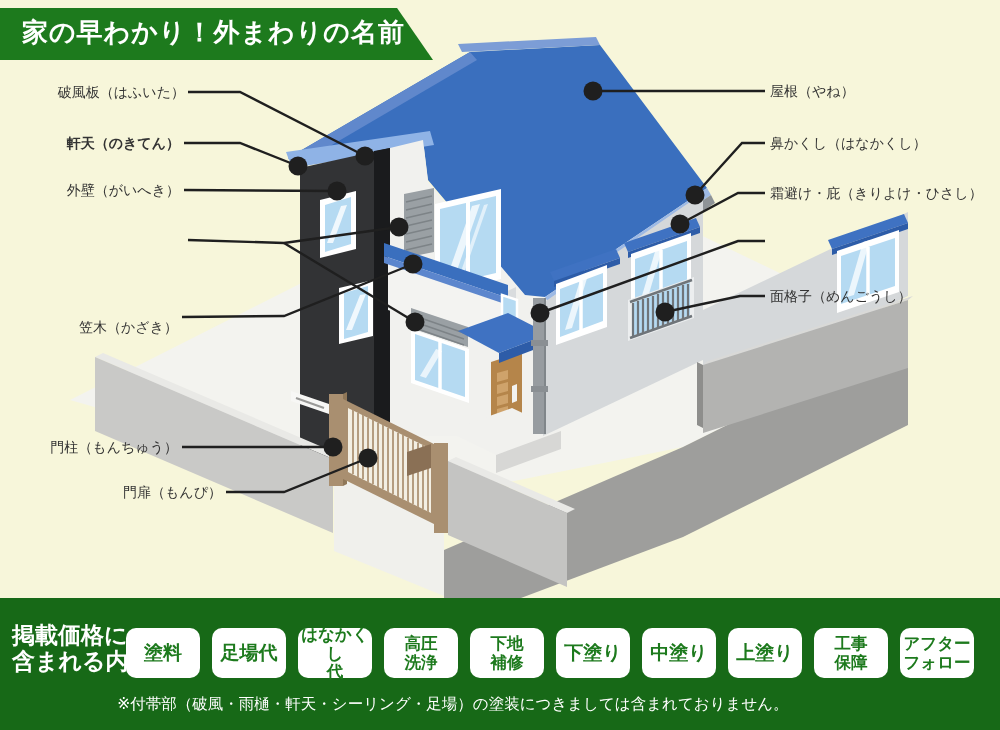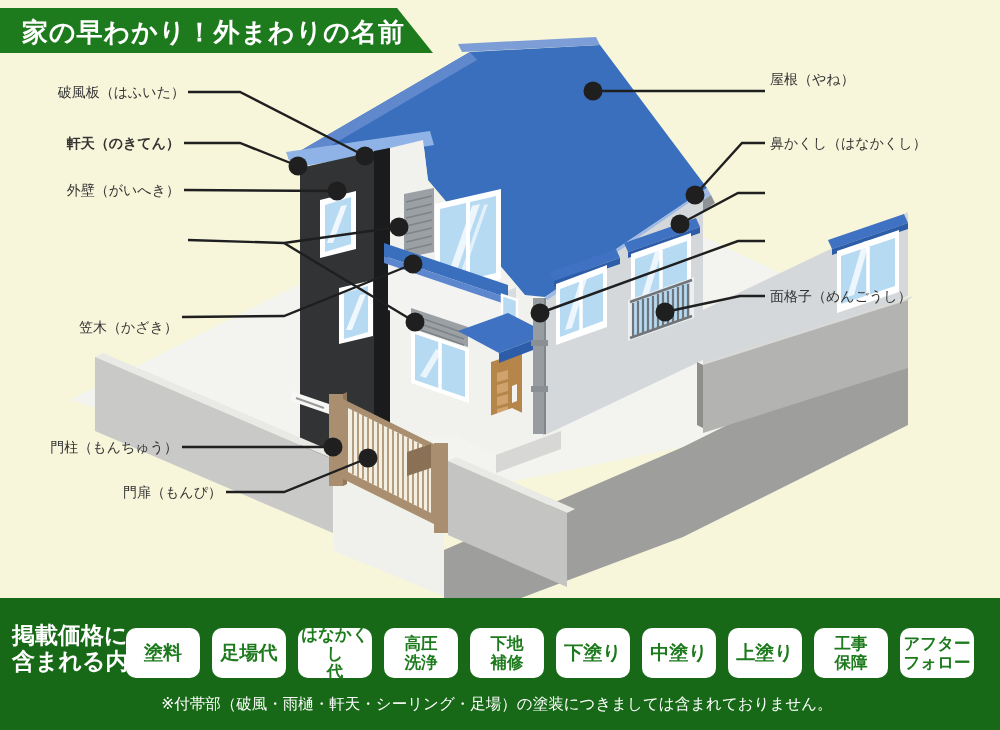--- a/index.html
+++ b/index.html
@@ -1,30 +1,30 @@
 <!DOCTYPE html>
 <html><head>
 <meta charset="utf-8">
 <style>
   html,body{margin:0;padding:0;}
   body{font-family:"Liberation Sans","DejaVu Sans",sans-serif;}
   .stage{position:relative;width:1000px;height:730px;background:#f7f6da;overflow:hidden;}
-  .banner{position:absolute;left:0;top:8px;width:433px;height:45px;background:#1d7a1d;
+  .banner{position:absolute;left:0;top:8px;width:433px;height:52px;background:#1d7a1d;
           clip-path:polygon(0 0,91.7% 0,100% 100%,0 100%);}
   .banner-text{color:#fff;font-size:26px;font-weight:bold;line-height:49px;padding-left:22px;letter-spacing:1px;}
   .house-svg{position:absolute;left:0;top:0;}
   .callout-label{position:absolute;font-size:14px;color:#333;line-height:26px;white-space:pre-line;font-weight:500;}
   .lab-right{text-align:right;}
   .footer{position:absolute;left:0;top:598px;width:1000px;height:132px;background:#176917;}
   .footer-heading{position:absolute;left:12px;top:24px;color:#fff;font-size:23px;font-weight:bold;line-height:26px;white-space:pre-line;}
   .badge-row{position:absolute;left:126px;top:30px;display:flex;gap:12px;}
   .badge{width:74px;height:50px;background:#fff;border-radius:10px;display:flex;align-items:center;justify-content:center;
          color:#1d7a1d;font-weight:bold;text-align:center;white-space:pre-line;font-size:19px;line-height:1.15;}
   .badge.two-line{font-size:16.5px;}
-  .footer-note{position:absolute;left:453px;top:96px;transform:translateX(-50%);color:#fff;font-size:15.5px;white-space:nowrap;margin-left:44px;}
+  .footer-note{position:absolute;left:453px;top:96px;transform:translateX(-50%);color:#fff;font-size:15.5px;white-space:nowrap;}
 </style>
 </head>
 <body>
 
 <div class="stage">
 
   <svg class="house-svg" width="1000" height="598" viewBox="0 0 1000 598">
 
     <g>
       <polygon points="70,400 545,160 908,335 683,447 420,500" fill="#f3f3ef"></polygon>
@@ -190,22 +190,23 @@
   <div class="banner">
     <div class="banner-text">家の早わかり！外まわりの名前</div>
   </div>
 
   <div class="callout-label lab-right" style="right:815px;top:79px;">破風板（はふいた）</div>
   <div class="callout-label lab-right" style="right:820px;top:130px;font-weight:bold;">軒天（のきてん）</div>
   <div class="callout-label lab-right" style="right:820px;top:177px;">外壁（がいへき）</div>
   <div class="callout-label lab-right" style="right:822px;top:300px;margin-top:14px;">笠木（かざき）</div>
   <div class="callout-label lab-right" style="right:822px;top:434px;">門柱（もんちゅう）</div>
   <div class="callout-label lab-right" style="right:778px;top:479px;">門扉（もんぴ）</div>
-  <div class="callout-label" style="left:770px;top:66px;">屋根（やね）</div>
+  <div class="callout-label" style="left:770px;top:78px;">屋根（やね）</div>
   <div class="callout-label" style="left:770px;top:130px;">鼻かくし（はなかくし）</div>
+  <div class="callout-label" style="left:770px;top:180px;">霜避け・庇（きりよけ・ひさし）</div>
   <div class="callout-label" style="left:770px;top:283px;">面格子（めんごうし）</div>
 
   <div class="footer">
     <div class="footer-heading">掲載価格に
 含まれる内容</div>
     <div class="badge-row">
       <div class="badge">塗料</div>
       <div class="badge">足場代</div>
       <div class="badge two-line">はなかくし
 代</div>

